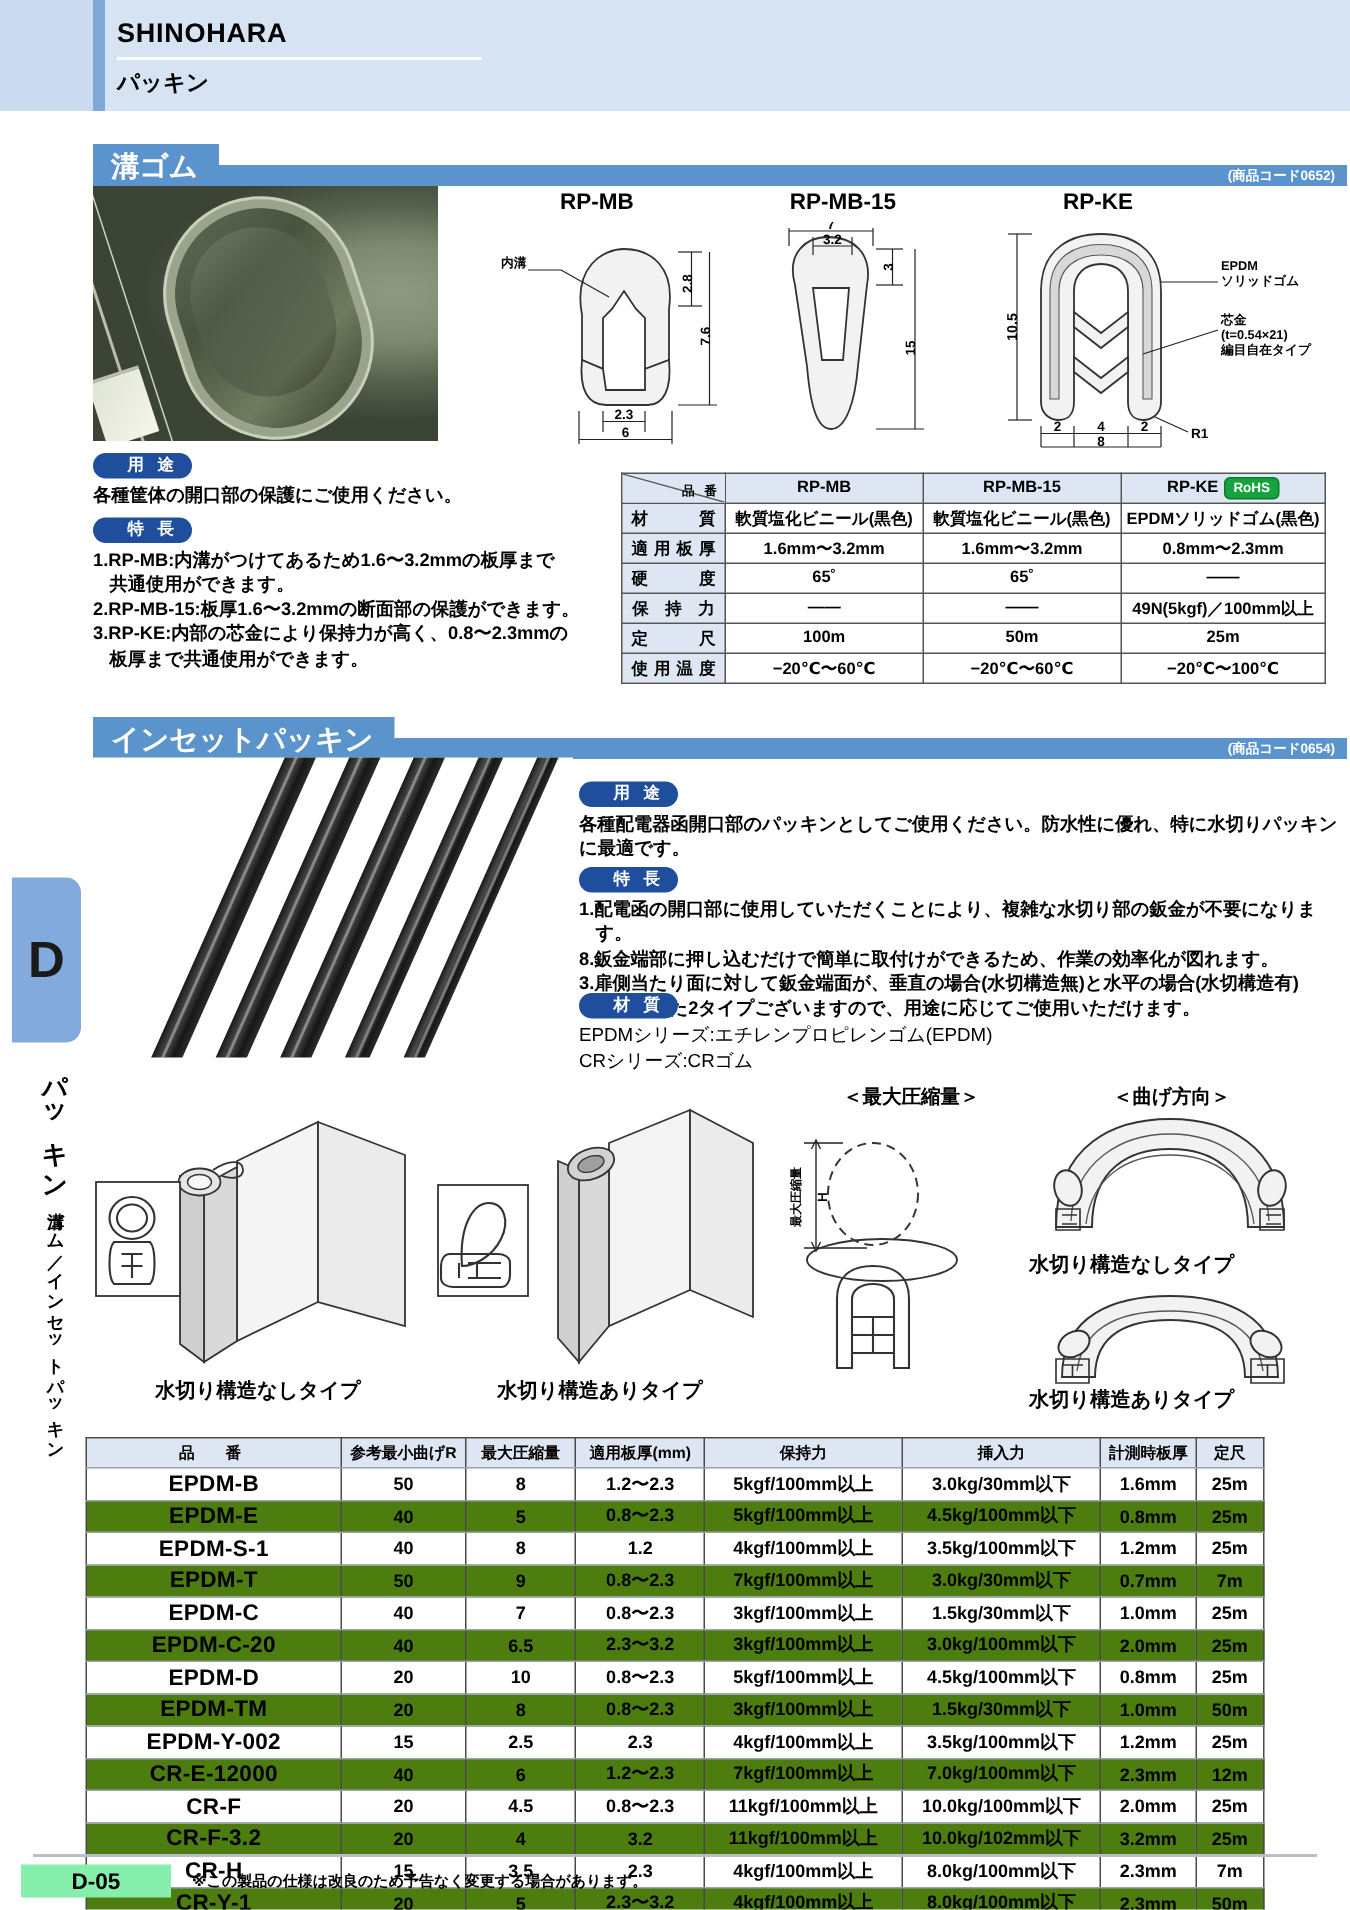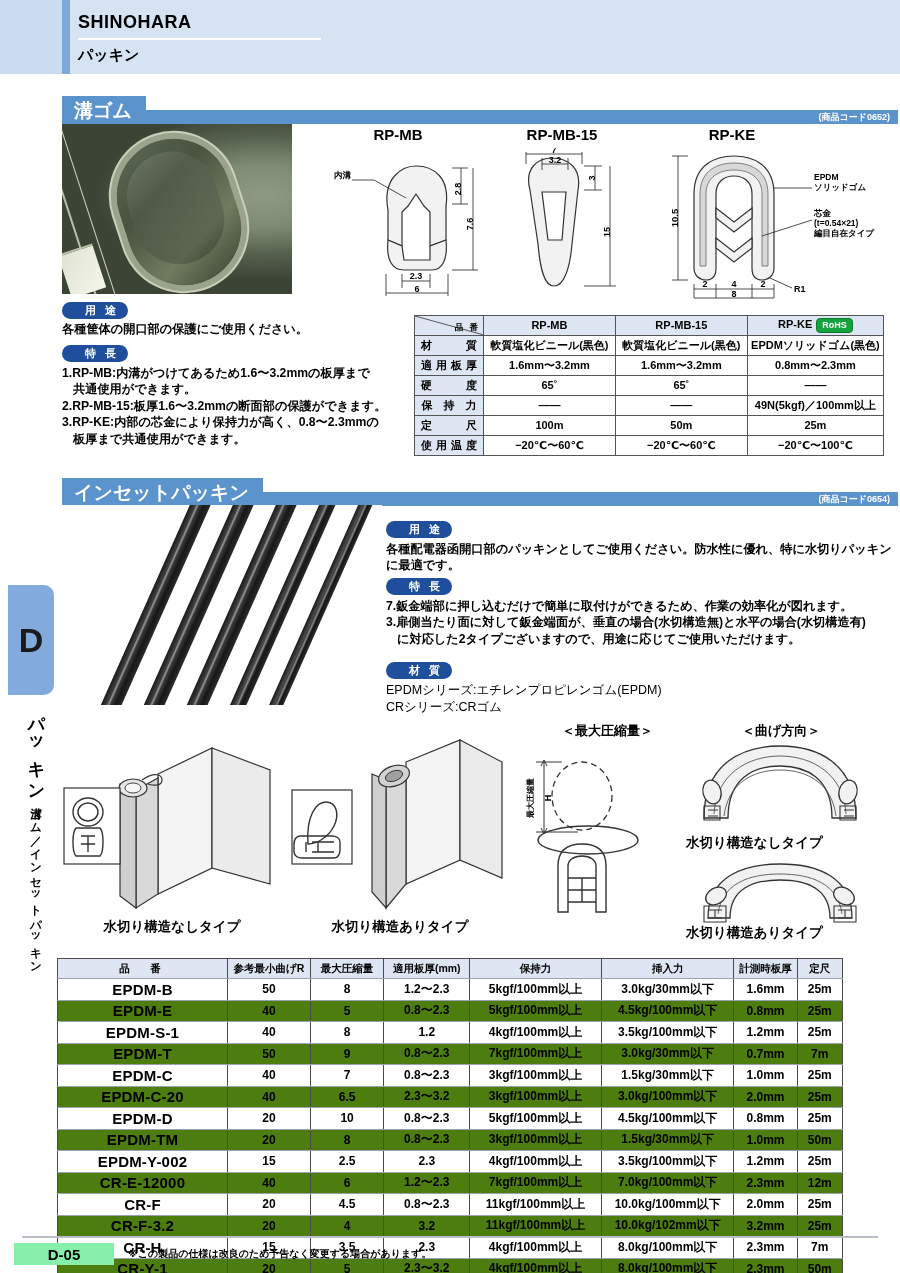--- a/index.html
+++ b/index.html
@@ -269,21 +269,21 @@
   <text x="152" y="32" font-size="8.5" font-weight="bold" font-family="'Liberation Sans',sans-serif">EPDM</text>
   <text x="152" y="42" font-size="8.5" font-weight="bold" font-family="'Liberation Sans',sans-serif">ソリッドゴム</text>
   <text x="152" y="68" font-size="8.5" font-weight="bold" font-family="'Liberation Sans',sans-serif">芯金</text>
   <text x="152" y="78" font-size="8.5" font-weight="bold" font-family="'Liberation Sans',sans-serif">(t=0.54×21)</text>
   <text x="152" y="88" font-size="8.5" font-weight="bold" font-family="'Liberation Sans',sans-serif">編目自在タイプ</text>
   <text x="132" y="144" font-size="9" font-weight="bold" font-family="'Liberation Sans',sans-serif">R1</text>
 </svg>
 
 <div style="position:absolute;left:62px;top:300px;">
   <span class="pill">用 途</span>
-  <div class="body-text" style="margin-top:3px;font-family:Liberation Mono, monospace;">各種筐体の開口部の保護にご使用ください。</div>
+  <div class="body-text" style="margin-top:3px;">各種筐体の開口部の保護にご使用ください。</div>
 </div>
 <div style="position:absolute;left:62px;top:343px;">
   <span class="pill">特 長</span>
   <div class="body-text" style="margin-top:3px;">
     <span class="ind">1.RP-MB:内溝がつけてあるため1.6〜3.2mmの板厚まで</span>
     <span class="ind2">共通使用ができます。</span>
     <span class="ind">2.RP-MB-15:板厚1.6〜3.2mmの断面部の保護ができます。</span>
     <span class="ind">3.RP-KE:内部の芯金により保持力が高く、0.8〜2.3mmの</span>
     <span class="ind2">板厚まで共通使用ができます。</span>
   </div>
@@ -365,21 +365,22 @@
   <span class="pill">用 途</span>
   <div class="body-text" style="margin-top:3px;">
     <span style="display:block;">各種配電器函開口部のパッキンとしてご使用ください。防水性に優れ、特に水切りパッキン</span>
     <span style="display:block;">に最適です。</span>
   </div>
 </div>
 
 <div style="position:absolute;left:386px;top:576px;">
   <span class="pill">特 長</span>
   <div class="body-text" style="margin-top:3px;">
-    <span class="ind">7.鈑金端部に押し込むだけで簡単に取付けができるため、作業の効率化が図れます。</span>
+    <span class="ind">1.配電函の開口部に使用していただくことにより、複雑な水切り部の鈑金が不要になります。</span>
+    <span class="ind">8.鈑金端部に押し込むだけで簡単に取付けができるため、作業の効率化が図れます。</span>
     <span class="ind">3.扉側当たり面に対して鈑金端面が、垂直の場合(水切構造無)と水平の場合(水切構造有)</span>
     <span class="ind2">に対応した2タイプございますので、用途に応じてご使用いただけます。</span>
   </div>
 </div>
 
 <div style="position:absolute;left:386px;top:660px;">
   <span class="pill">材 質</span>
   <div class="body-text" style="margin-top:3px;font-weight:normal;font-size:12.5px;">
     <span style="display:block;">EPDMシリーズ:エチレンプロピレンゴム(EPDM)</span>
     <span style="display:block;">CRシリーズ:CRゴム</span>

